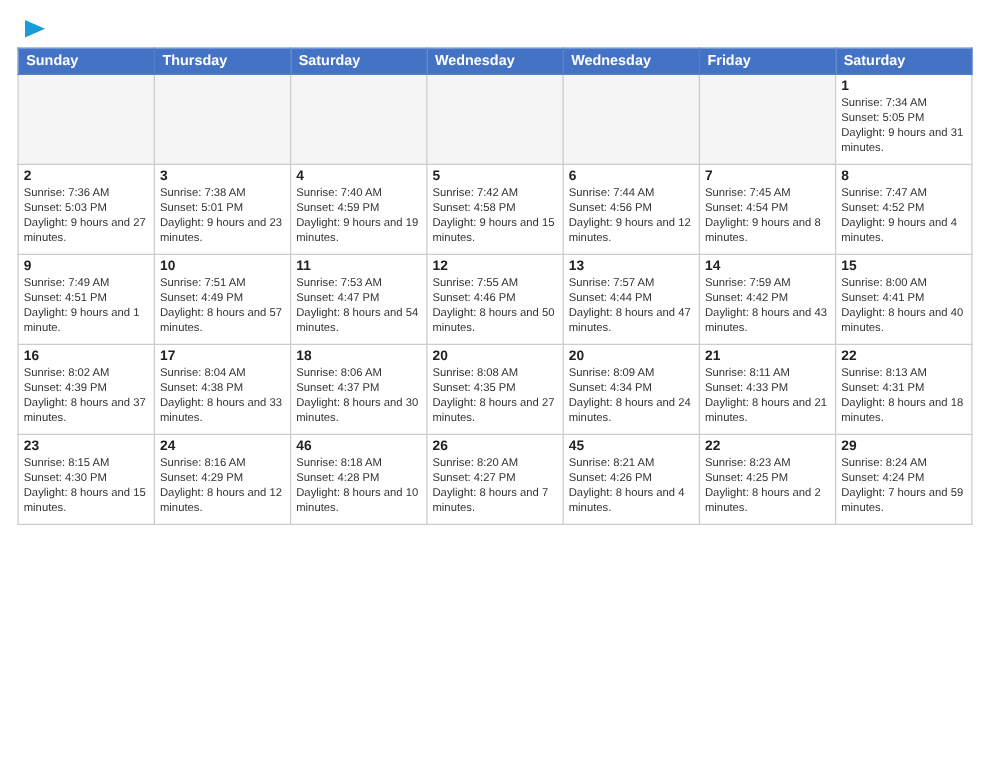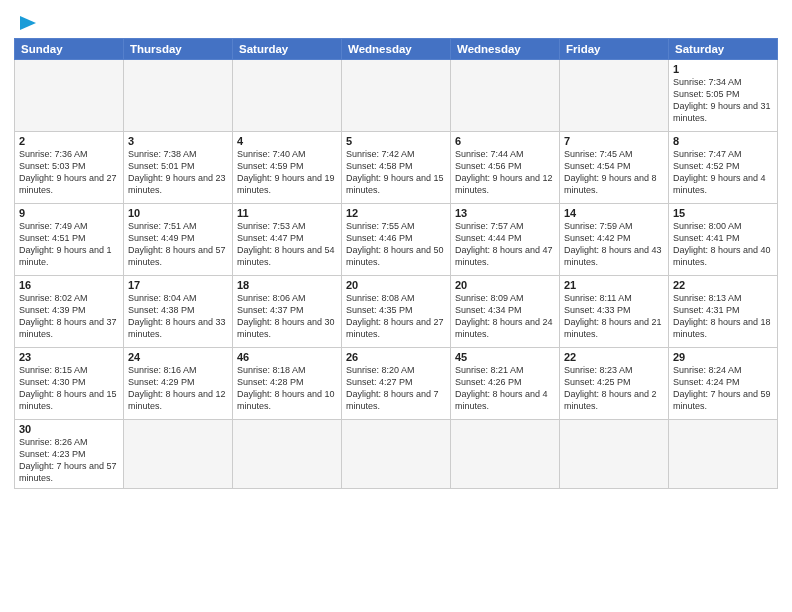--- a/index.html
+++ b/index.html
@@ -255,27 +255,15 @@
           </td>
           <td>
             <span class="day-number">22</span>
             <div class="day-info">Sunrise: 8:23 AM<br>Sunset: 4:25 PM<br>Daylight: 8 hours and 2 minutes.</div>
           </td>
           <td>
             <span class="day-number">29</span>
             <div class="day-info">Sunrise: 8:24 AM<br>Sunset: 4:24 PM<br>Daylight: 7 hours and 59 minutes.</div>
           </td>
         </tr>
-        <tr class="last-row">
-          <td>
-            <span class="day-number">30</span>
-            <div class="day-info">Sunrise: 8:26 AM<br>Sunset: 4:23 PM<br>Daylight: 7 hours and 57 minutes.</div>
-          </td>
-          <td class="empty"></td>
-          <td class="empty"></td>
-          <td class="empty"></td>
-          <td class="empty"></td>
-          <td class="empty"></td>
-          <td class="empty"></td>
-        </tr>
       </tbody>
   </table>
 </div>
 
 </body></html>

